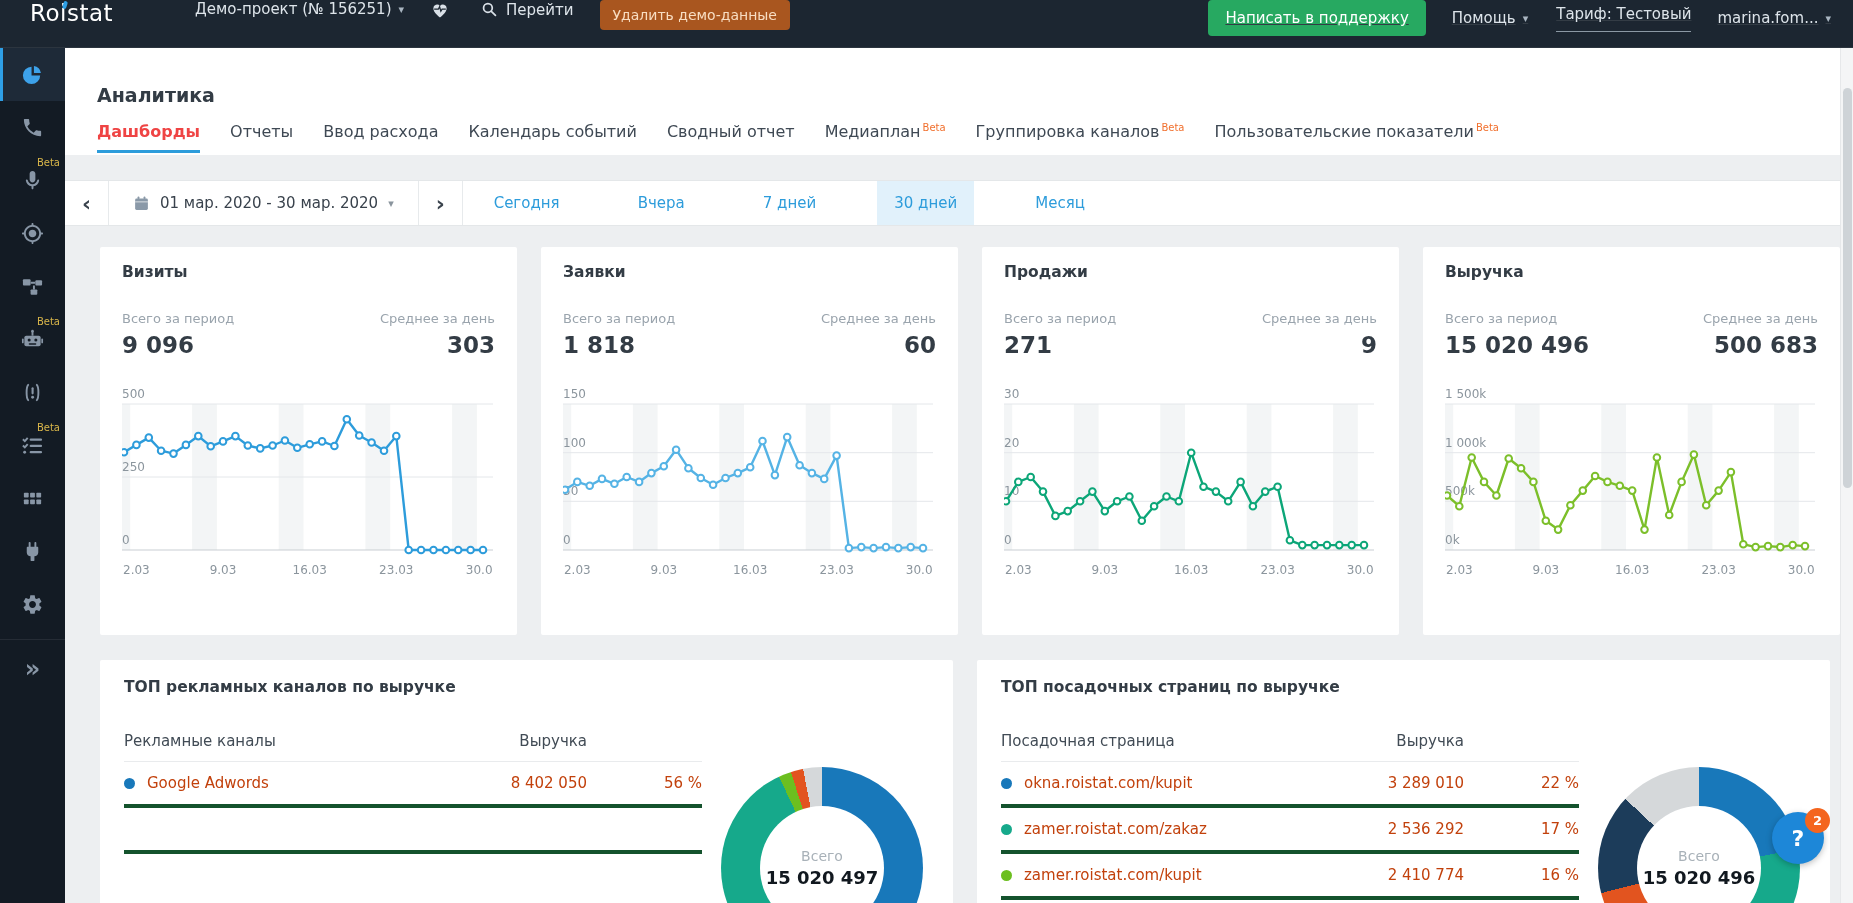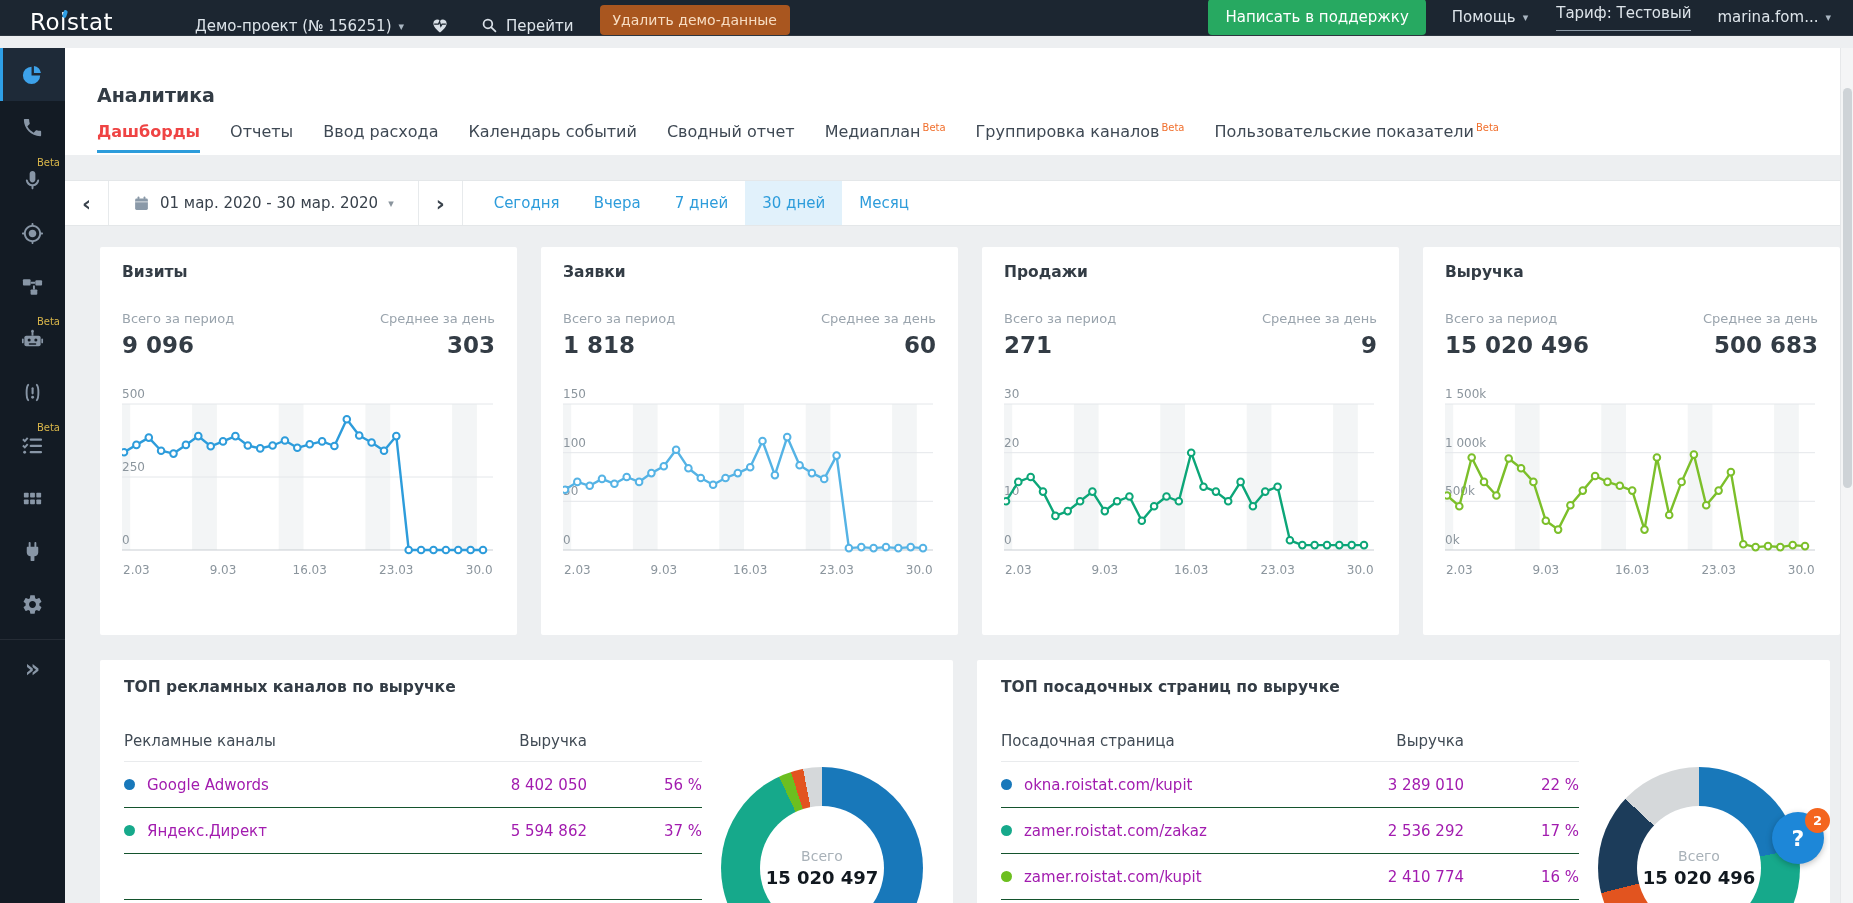--- a/index.html
+++ b/index.html
@@ -1,30 +1,30 @@
 <!DOCTYPE html>
 <html><head>
 <meta charset="utf-8">
 <style>
   * { margin:0; padding:0; box-sizing:border-box; }
   html,body { width:1853px; height:903px; overflow:hidden; }
   body { position:relative; background:#edeff1; font-family:"DejaVu Sans","Liberation Sans",sans-serif; color:#333c45; }
 
   
-  .topbar { position:absolute; left:0; top:0; width:1853px; height:36px; background:#1c2631;
-            display:flex; align-items:flex-end; border-bottom:1px solid rgba(255,255,255,.07); z-index:30; }
+  .topbar { position:absolute; left:0; top:0; width:1853px; height:48px; background:#1c2631;
+            display:flex; align-items:flex-start; border-bottom:1px solid rgba(255,255,255,.07); z-index:30; }
   .logo { margin-left:30px; font-size:23px; color:#fff; letter-spacing:.5px; position:relative; font-weight:400;}
   .logo .accent { position:absolute; left:33px; top:1px; width:4px; height:8px; background:#2e9fe6; transform:rotate(18deg); border-radius:2px;}
   .tb-item { display:flex; align-items:center; gap:7px; color:#dde4ea; font-size:15px; cursor:pointer; }
   .caret { font-size:11px; color:#aab6c2; }
   .project { margin-left:82px; }
   .heart { margin-left:26px; }
   .search { margin-left:30px; }
   .btn-delete { margin-left:26px; background:#a9561f; color:#f8ddc2; font-size:14px; padding:7px 13px; border-radius:4px; border:none; cursor:pointer; font-family:inherit;}
-  .tb-right { margin-left:auto; display:flex; align-items:center; margin-right:22px; }
+  .tb-right { margin-left:auto; display:flex; align-items:center; margin-right:22px;text-decoration:underline; }
   .btn-support { background:#27a961; color:#fff; font-size:15px; padding:9px 17px; border-radius:4px; border:none; cursor:pointer; font-family:inherit;}
   .help { margin-left:26px; }
   .tariff { margin-left:28px; border-bottom:1px solid #8b98a4; padding-bottom:8px; }
   .user { margin-left:26px; }
 
   
   .sidebar { position:absolute; left:0; top:48px; bottom:0; width:65px; background:#131b24; z-index:20; }
   .sb-item { position:relative; height:53px; display:flex; align-items:center; justify-content:center; cursor:pointer; }
   .sb-item svg { width:23px; height:23px; fill:#8896a6; }
   .sb-item.active { background:#1e2a38; box-shadow:inset 3px 0 0 #2e9fe6; }
@@ -42,39 +42,39 @@
   .tab { font-size:16px; color:#3f4954; padding-bottom:9px; cursor:pointer; position:relative; white-space:nowrap;}
   .tab.active { color:#ef4444; font-weight:bold; border-bottom:3px solid #2d9cdb; }
   .tab sup { color:#f1702e; font-size:10px; margin-left:2px; }
 
   .datebar { margin-top:25px; height:46px; background:#fff; border-top:1px solid #e4e7e9; border-bottom:1px solid #e4e7e9;
              display:flex; align-items:stretch; }
   .db-btn { width:44px; display:flex; align-items:center; justify-content:center; border-right:1px solid #e7eaec;
             font-size:22px; color:#3a434d; font-weight:bold; cursor:pointer; }
   .db-period { display:flex; align-items:center; gap:10px; padding:0 24px; border-right:1px solid #e7eaec; cursor:pointer;
                font-size:15px; color:#39424c; }
-  .db-quick { display:flex; align-items:stretch; margin-left:14px; }
+  .db-quick { display:flex; align-items:stretch; margin-left:14px;gap:44px; }
   .db-link { display:flex; align-items:center; padding:0 17px; font-size:15px; color:#2d9cdb; cursor:pointer; }
   .db-link.active { background:#e1f1fb; }
 
   .cards-row { display:flex; gap:24px; margin:21px 0 0 35px; }
   .card { background:#fff; border-radius:2px; }
   .m-card { flex:1; height:388px; padding:16px 22px; }
   .m-title { font-size:15.5px; font-weight:bold; color:#333c45; }
   .m-stats { display:flex; justify-content:space-between; margin-top:30px; }
   .m-label { font-size:13px; color:#9aa4ad; }
   .m-value { font-size:23px; font-weight:bold; color:#333c45; margin-top:6px; }
   .m-right { text-align:right; }
   .chart { margin-top:30px; height:200px; }
 
   .bottom-row { display:flex; gap:24px; margin:25px 10px 0 35px; }
   .b-card { flex:1; height:420px; padding:18px 24px; position:relative; }
   .b-title { font-size:15.5px; font-weight:bold; color:#333c45; }
   .b-table { width:578px; margin-top:24px; }
-  .t-row { display:flex; align-items:center; height:46px; border-bottom:1px solid #14532d; font-size:15px; color:#a21caf; }
+  .t-row { display:flex; align-items:center; height:46px; border-bottom:4px solid #14532d; font-size:15px; color:#c2410c; }
   .t-row.t-head { height:42px; border-bottom:1px solid #e9ebed; color:#414b55; }
   .t-name { flex:1; display:flex; align-items:center; gap:12px; }
   .dot { width:11px; height:11px; border-radius:50%; flex:0 0 auto; }
   .t-val { width:170px; text-align:right; }
   .t-pct { width:115px; text-align:right; }
 
   .donut { position:absolute; top:107px; right:30px; width:202px; height:202px; border-radius:50%; }
   .hole { position:absolute; left:39px; top:39px; width:124px; height:124px; border-radius:50%; background:#fff;
           display:flex; flex-direction:column; align-items:center; justify-content:center; }
   .hole-label { font-size:14px; color:#a8b1b8; }
@@ -527,28 +527,20 @@
         </div>
         <div class="t-row">
           <div class="t-name">
               <span class="dot" style="background-color: rgb(24, 120, 186);"></span>
               <span>Google Adwords</span>
             </div>
           <div class="t-val">8 402 050</div>
           <div class="t-pct">56 %</div>
         </div>
         <div class="t-row">
-          <div class="t-name">
-              <span class="dot" style="background-color: rgb(22, 169, 139);"></span>
-              <span>Яндекс.Директ</span>
-            </div>
-          <div class="t-val">5 594 862</div>
-          <div class="t-pct">37 %</div>
-        </div>
-        <div class="t-row">
           
           
           
         </div>
       </div>
       <div class="donut" style="background: conic-gradient(rgb(24, 120, 186) 0deg, rgb(24, 120, 186) 201.6deg, rgb(22, 169, 139) 201.6deg, rgb(22, 169, 139) 334.8deg, rgb(108, 191, 31) 334.8deg, rgb(108, 191, 31) 342deg, rgb(226, 84, 31) 342deg, rgb(226, 84, 31) 349.2deg, rgb(213, 216, 218) 349.2deg, rgb(213, 216, 218) 360deg);">
         <div class="hole">
           <div class="hole-label">Всего</div>
           <div class="hole-value">15 020 497</div>
         </div>

